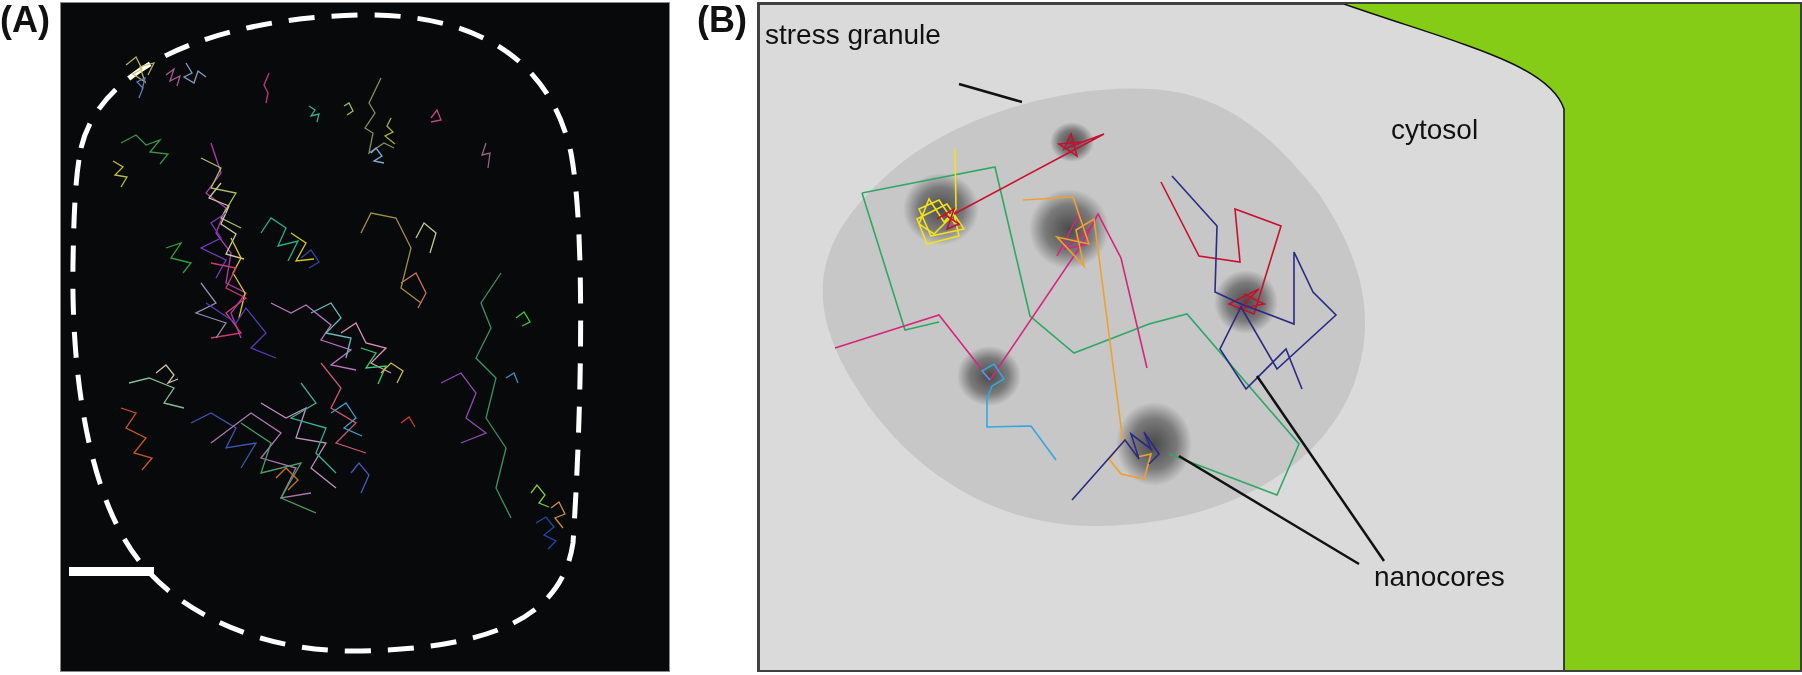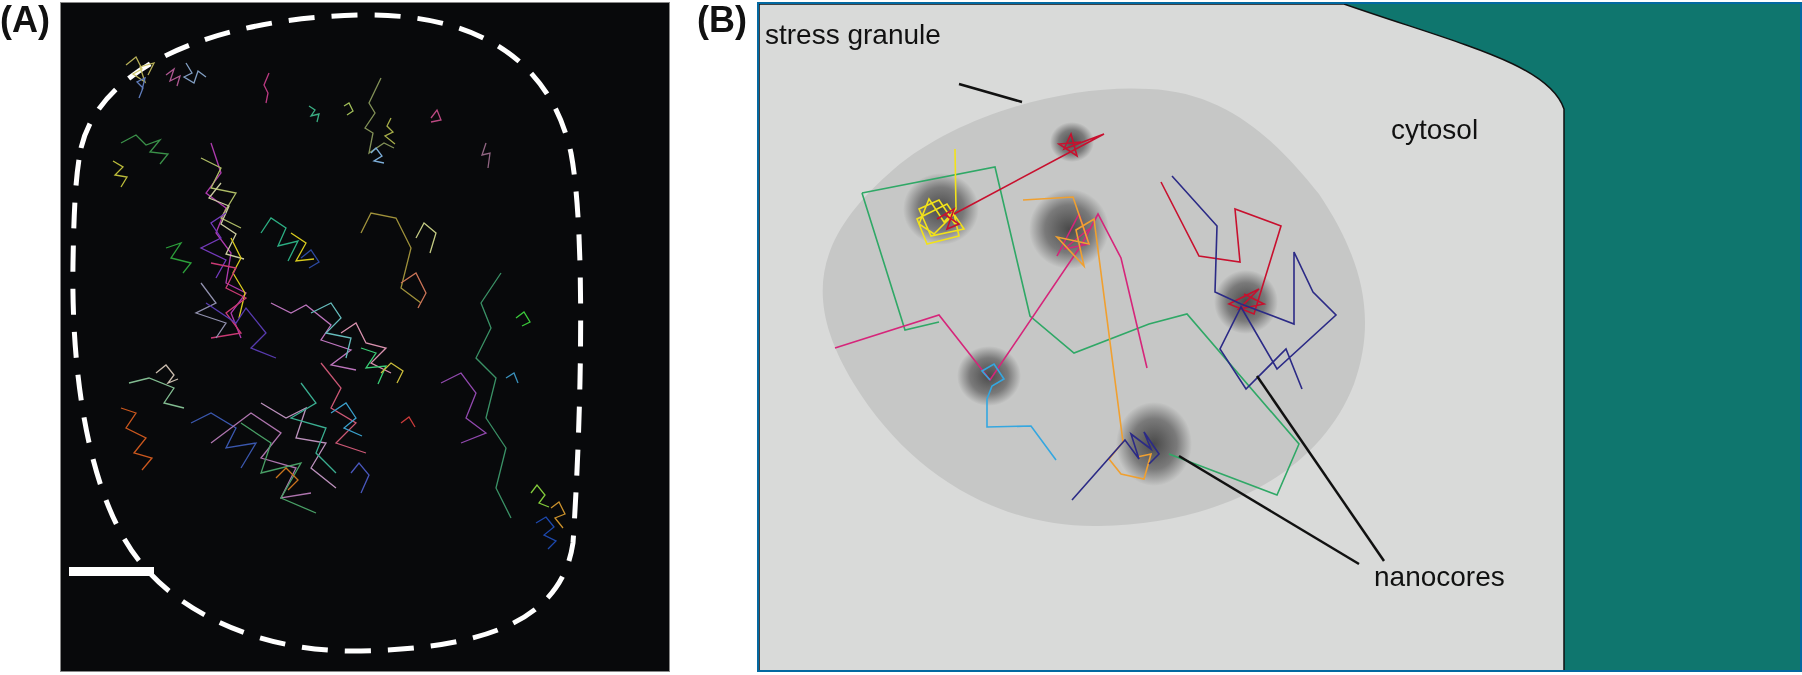--- a/index.html
+++ b/index.html
@@ -5,21 +5,21 @@
     html, body { margin: 0; padding: 0; background: #ffffff; }
     body { width: 1802px; height: 675px; position: relative; overflow: hidden;
            font-family: "Liberation Sans", sans-serif; }
     .panel-label { position: absolute; font-weight: bold; font-size: 36px; color: #111;
                    font-family: "Liberation Sans", sans-serif; line-height: 1; }
     #label-a { left: 0px; top: 2px; }
     #label-b { left: 697px; top: 2px; }
     #panel-a { position: absolute; left: 60px; top: 2px; width: 610px; height: 670px;
                background: #08090b; border: 1px solid #888; box-sizing: border-box; overflow: hidden; }
     #panel-b { position: absolute; left: 757px; top: 2px; width: 1045px; height: 670px;
-               border: 2px solid #0369a1; box-sizing: border-box; overflow: hidden; background: #0f766e; }
+               border: 2px solid #404040; box-sizing: border-box; overflow: hidden; background: #84cc16; }
     svg { display: block; }
     .txt { font-family: "Liberation Sans", sans-serif; fill: #111; }
   </style>
 </head>
 <body>
 
 <div class="panel-label" id="label-a">(A)</div>
 <div class="panel-label" id="label-b">(B)</div>
 
 <div id="panel-a">

